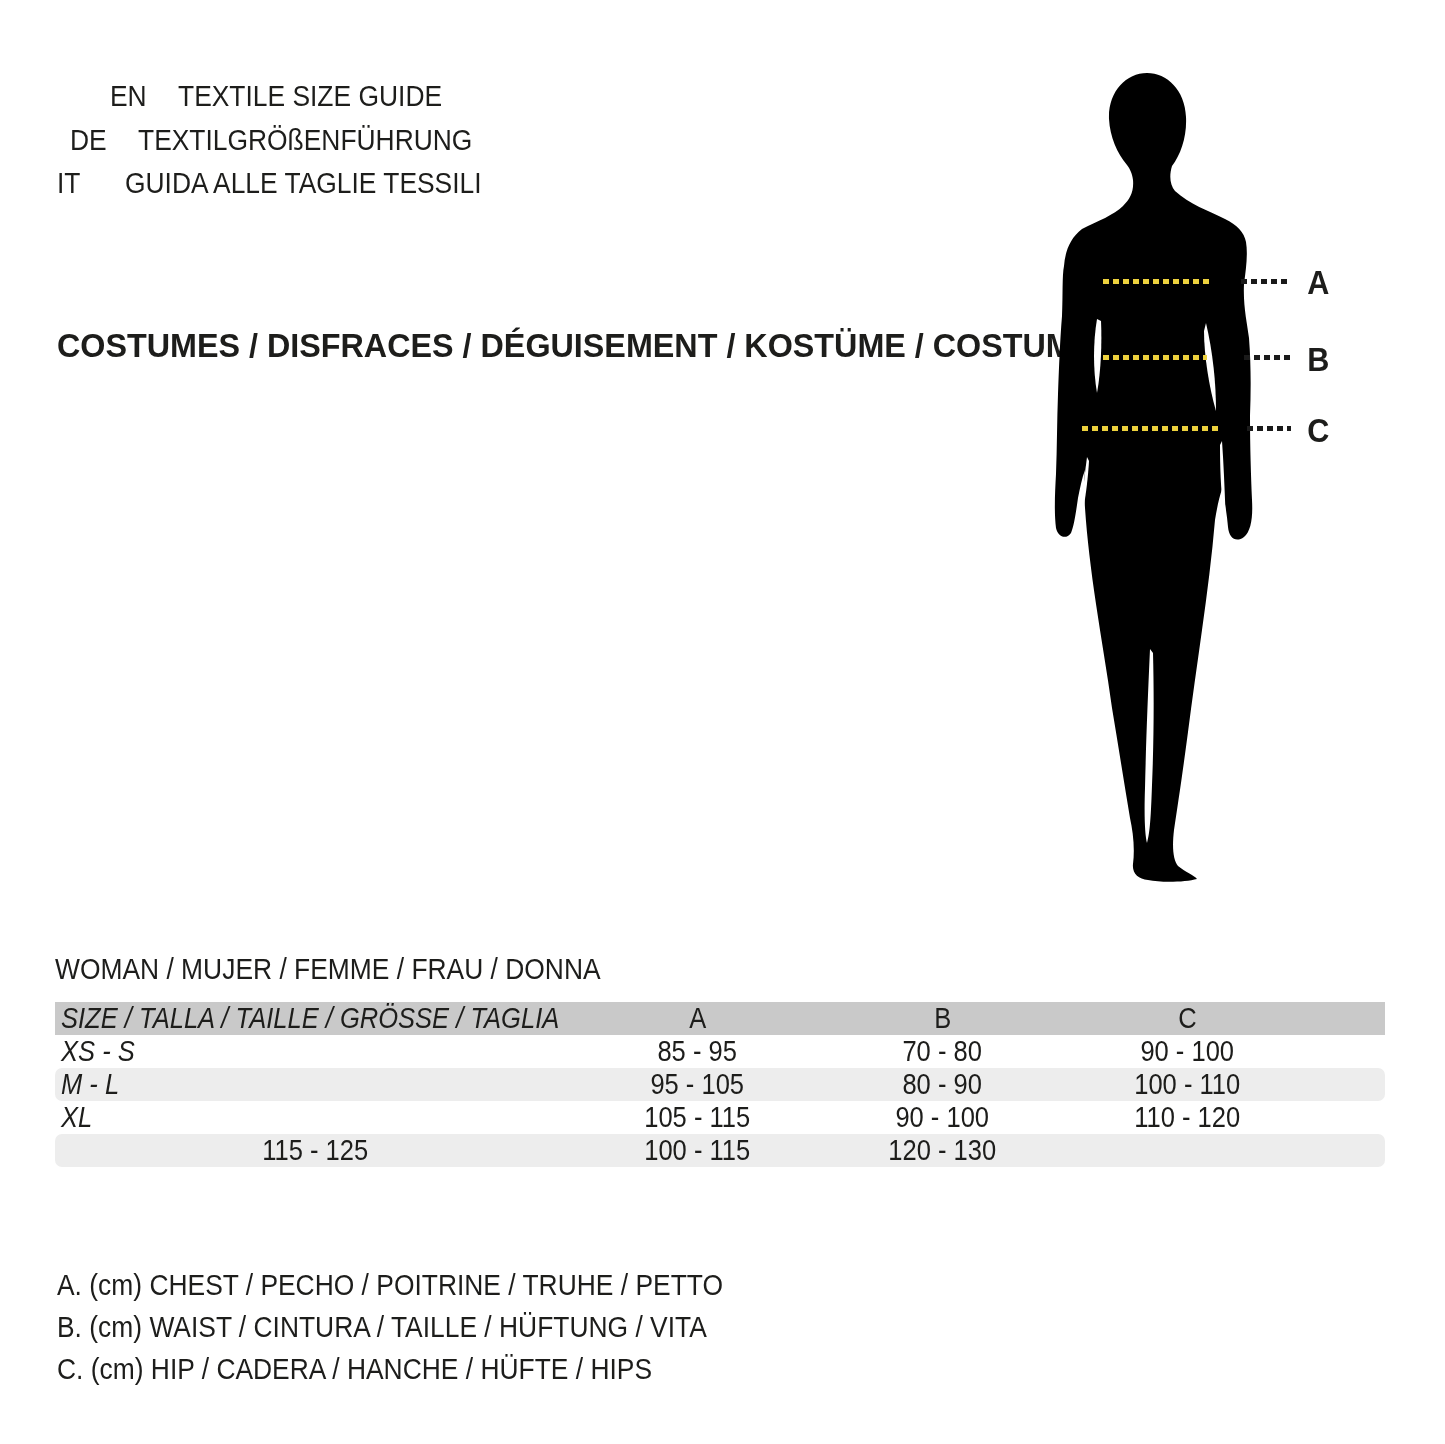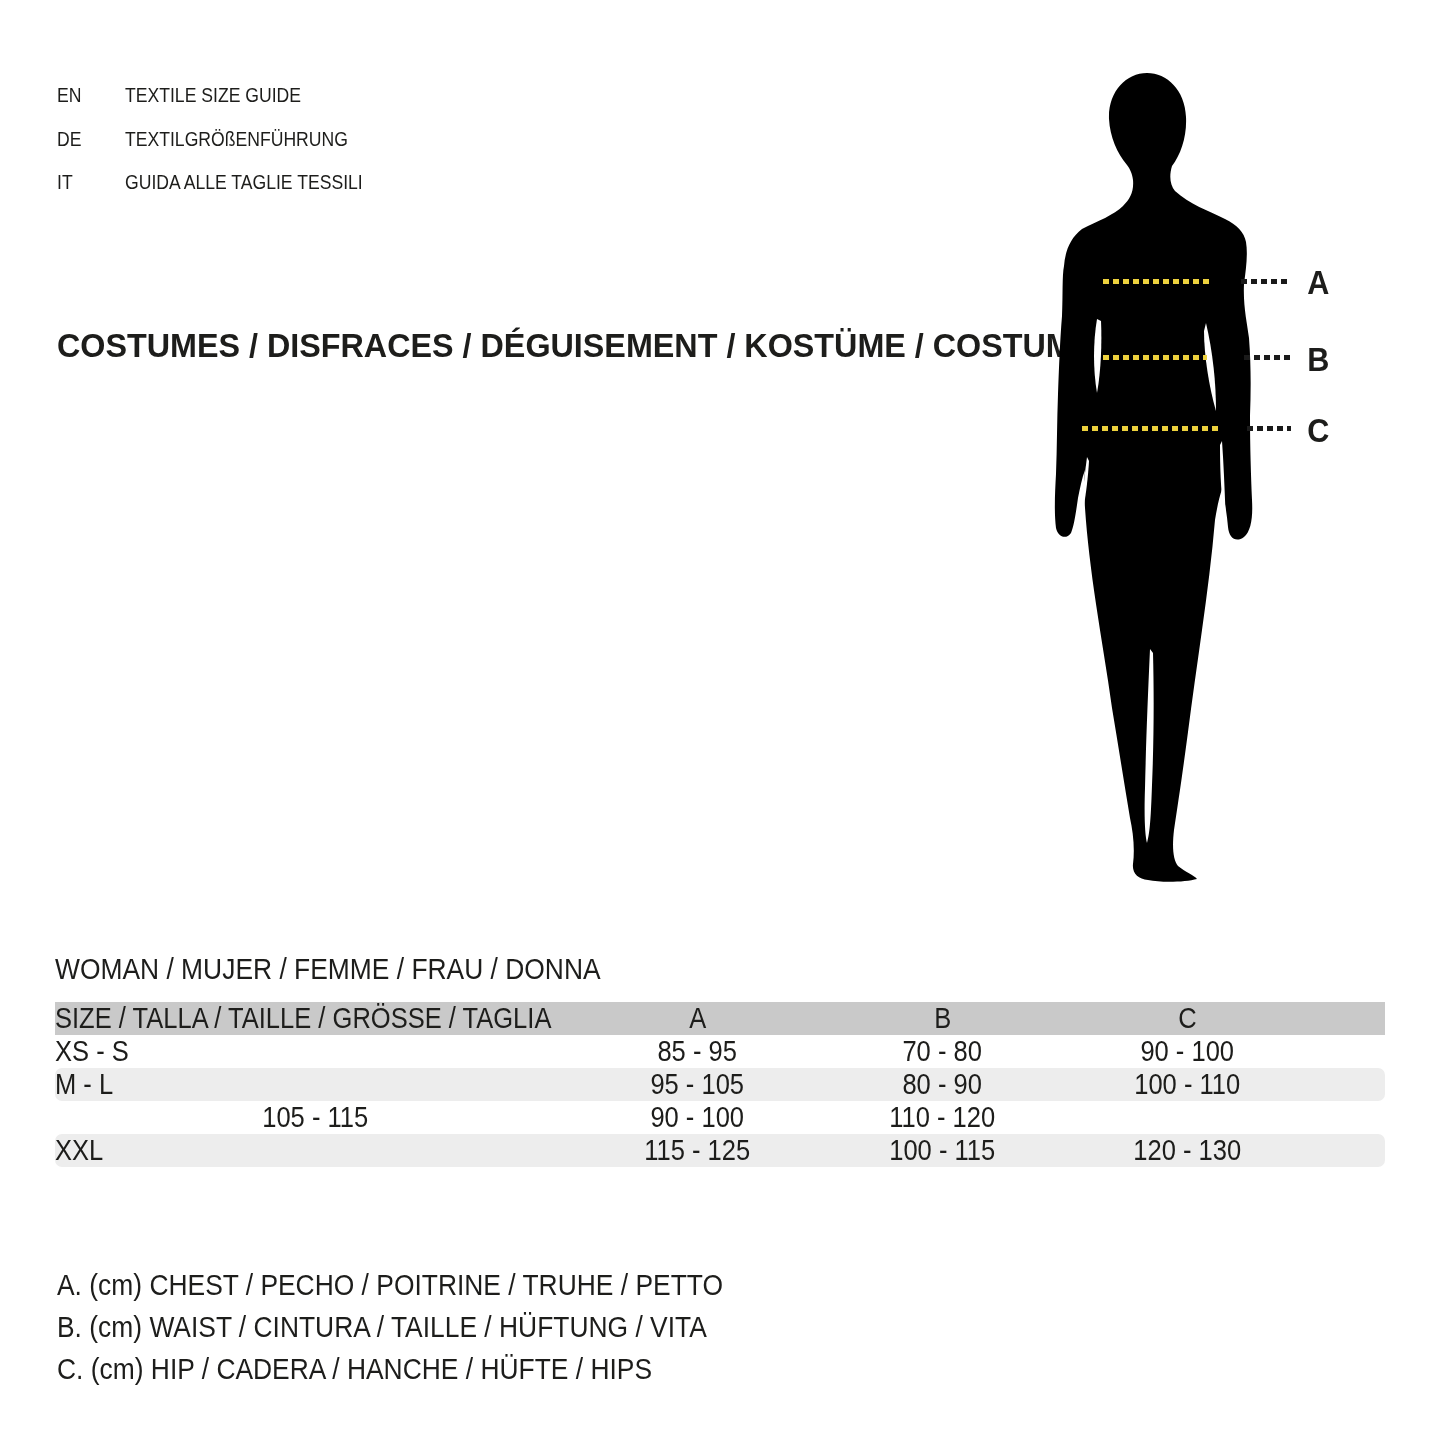--- a/index.html
+++ b/index.html
@@ -14,21 +14,21 @@
   .page{
     position:relative;width:1445px;height:1444px;background:#ffffff;
     font-family:"Liberation Sans","DejaVu Sans",sans-serif;color:var(--text);
     overflow:hidden;
   }
   .cx{display:inline-block;transform:scaleX(.88);transform-origin:0 50%;white-space:nowrap;}
   .cxc{display:inline-block;transform:scaleX(.88);transform-origin:50% 50%;white-space:nowrap;}
 
   
   .lang-list{position:absolute;left:57px;top:74px;}
-  .lang-row{display:flex;height:43.5px;line-height:43.5px;font-size:20px;font-weight:500;}
+  .lang-row{display:flex;height:43.5px;line-height:43.5px;font-size:30px;font-weight:500;justify-content:center;}
   .lang-code{width:68px;flex:0 0 68px;}
 
   
   .category-title{position:absolute;left:57px;top:325px;margin:0;font-size:34px;font-weight:700;line-height:40px;}
   .category-title .cx{transform:scaleX(.95);}
 
   
   .figure-svg{position:absolute;left:1050px;top:73px;width:210px;height:812px;}
   .figure-svg .body{fill:var(--silhouette);}
   .figure-svg .gap{fill:#ffffff;}
@@ -39,21 +39,21 @@
   .mlabel .cxc{transform:scaleX(.9);}
 
   
   .section-label{position:absolute;left:55px;top:951px;font-size:30px;font-weight:400;line-height:36px;}
 
   
   .size-table{position:absolute;left:55px;top:1002px;width:1330px;font-size:29px;}
   .trow{display:grid;grid-template-columns:520px 245px 245px 245px 75px;height:33px;line-height:33px;align-items:center;}
   .trow.thead{background:var(--table-header-bg);}
   .trow.alt{background:var(--table-row-alt-bg);border-radius:7px;}
-  .cell-size{text-align:left;}
+  .cell-size{padding-left:6px;text-align:left;font-style:italic;}
   .cell-val{text-align:center;}
 
   
   .legend{position:absolute;left:57px;top:1240px;margin-top:24px;}
   .legend-line{height:42px;line-height:42px;font-size:30px;font-weight:500;}
 </style>
 </head>
 <body>
 
 <div class="page">
@@ -152,27 +152,27 @@
       <div></div>
     </div>
     <div class="trow alt">
       <div class="cell-size"><span class="cx">M - L</span></div>
       <div class="cell-val"><span class="cxc">95 - 105</span></div>
       <div class="cell-val"><span class="cxc">80 - 90</span></div>
       <div class="cell-val"><span class="cxc">100 - 110</span></div>
       <div></div>
     </div>
     <div class="trow">
+      <div class="cell-size"><span class="cx">XL</span></div>
       <div class="cell-val"><span class="cxc">105 - 115</span></div>
       <div class="cell-val"><span class="cxc">90 - 100</span></div>
       <div class="cell-val"><span class="cxc">110 - 120</span></div>
       <div></div>
     </div>
     <div class="trow alt">
-      <div class="cell-size"><span class="cx">XXL</span></div>
       <div class="cell-val"><span class="cxc">115 - 125</span></div>
       <div class="cell-val"><span class="cxc">100 - 115</span></div>
       <div class="cell-val"><span class="cxc">120 - 130</span></div>
       <div></div>
     </div>
   </div>
 
   <div class="legend">
     <div class="legend-line"><span class="cx">A. (cm) CHEST / PECHO / POITRINE / TRUHE / PETTO</span></div>
     <div class="legend-line"><span class="cx">B. (cm) WAIST / CINTURA / TAILLE / HÜFTUNG / VITA</span></div>

